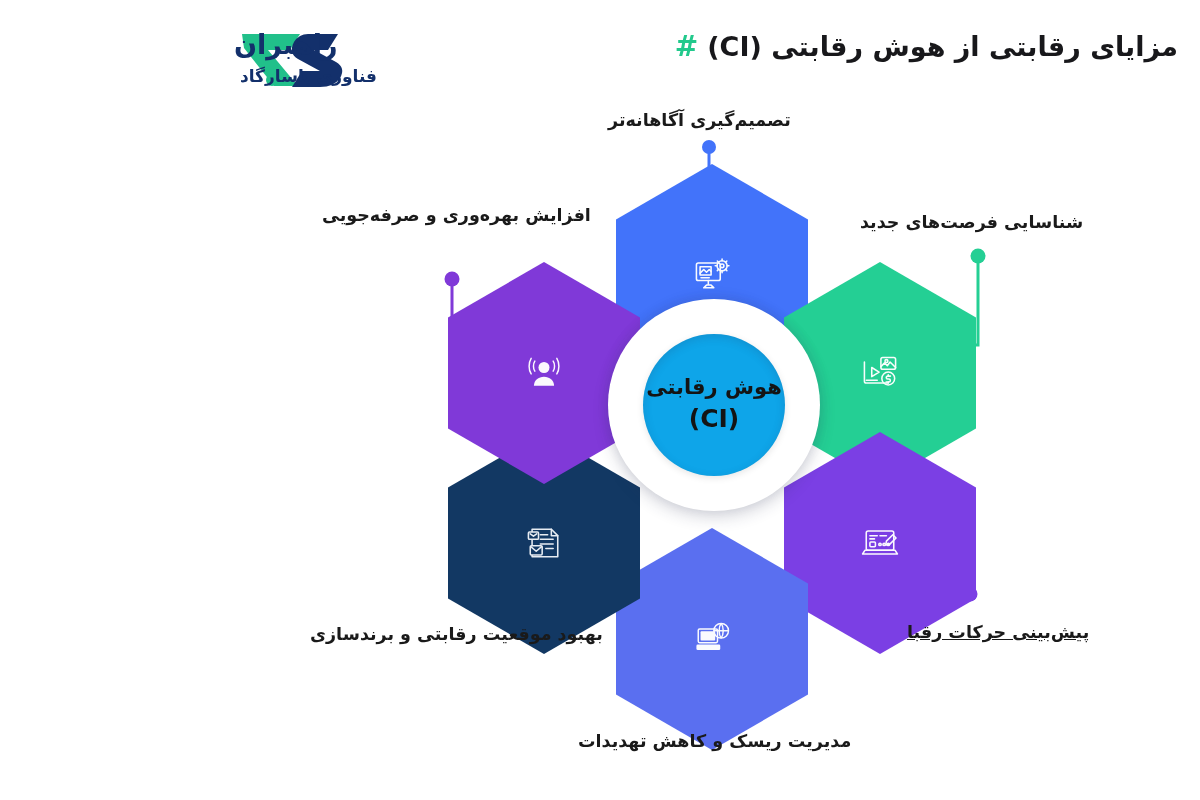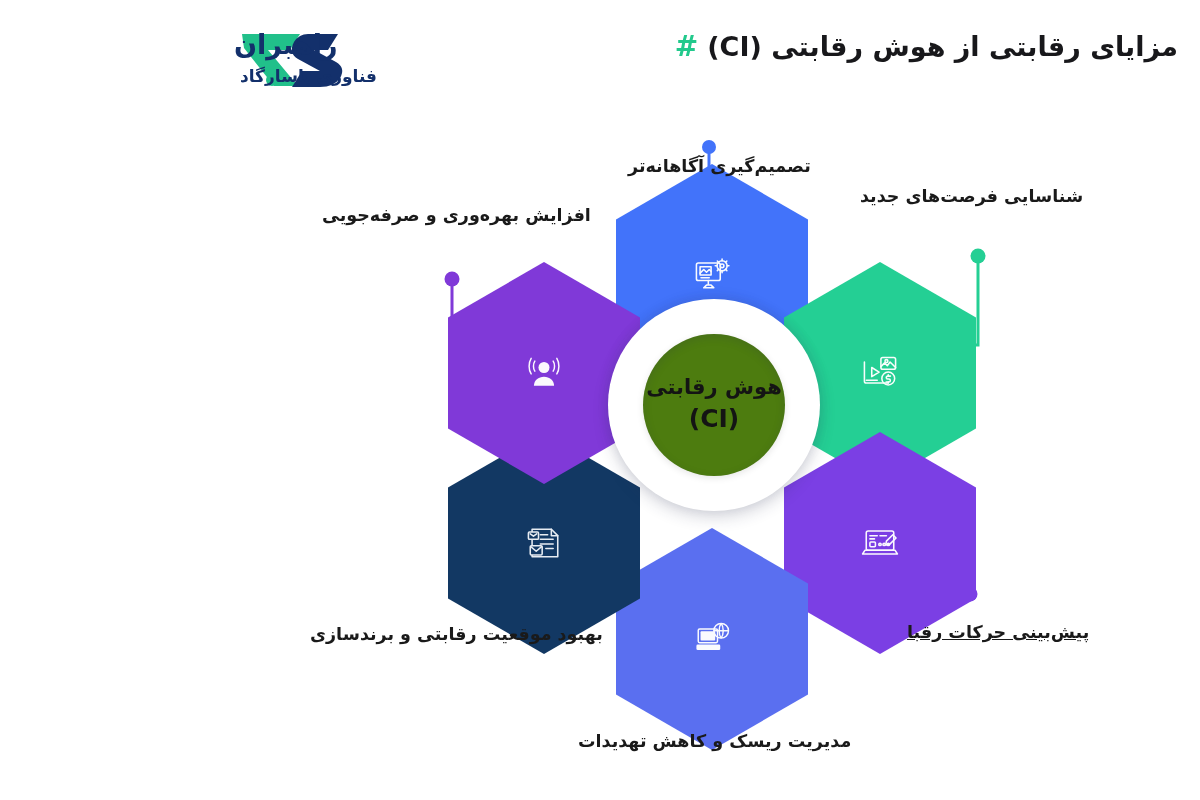--- a/index.html
+++ b/index.html
@@ -49,21 +49,21 @@
     position:absolute;left:50%;top:50%;
     transform:translate(-50%,-50%);
     width:212px;height:212px;border-radius:50%;
     background:#ffffff;
     box-shadow:0 6px 16px rgba(40,45,80,.20), 0 -3px 12px rgba(40,45,80,.10);
   }
   .center-core{
     position:absolute;left:50%;top:50%;
     transform:translate(-50%,-50%);
     width:142px;height:142px;border-radius:50%;
-    background:#4d7c0f;
+    background:#0ea5e9;
     box-shadow:0 3px 10px rgba(40,45,80,.16) inset, 0 2px 7px rgba(0,0,0,.10);
     display:flex;flex-direction:column;align-items:center;justify-content:center;
     text-align:center;line-height:1.38;
   }
   .center-core .l1{font-size:21px;font-weight:bold;color:#141414;direction:rtl;}
   .center-core .l2{font-size:25px;font-weight:bold;color:#141414;}
 
   
   .lbl{
     position:absolute;
@@ -224,23 +224,23 @@
       </span>
     </div>
 
     <div class="ring-mask"></div>
     <div class="center-core">
       <span class="l1">هوش رقابتی</span>
       <span class="l2">(CI)</span>
     </div>
   </div>
 
-  <div class="lbl" style="left:524px;top:110px;margin-top:46px;">تصمیم‌گیری آگاهانه‌تر</div>
-
-  <div class="lbl" style="left:756px;top:186px;text-align:center;">شناسایی فرصت‌های جدید</div>
+  <div class="lbl" style="left:504px;top:110px;">تصمیم‌گیری آگاهانه‌تر</div>
+
+  <div class="lbl" style="left:756px;top:212px;text-align:center;">شناسایی فرصت‌های جدید</div>
 
   <div class="lbl" style="left:803px;top:622px;text-decoration:underline;">پیش‌بینی حرکات رقبا</div>
 
   <div class="lbl" style="left:474px;top:731px;">مدیریت ریسک و کاهش تهدیدات</div>
 
   <div class="lbl" style="left:206px;top:624px;">بهبود موقعیت رقابتی و برندسازی</div>
 
   <div class="lbl" style="left:218px;top:205px;">افزایش بهره‌وری و صرفه‌جویی</div>
 
 </div>

